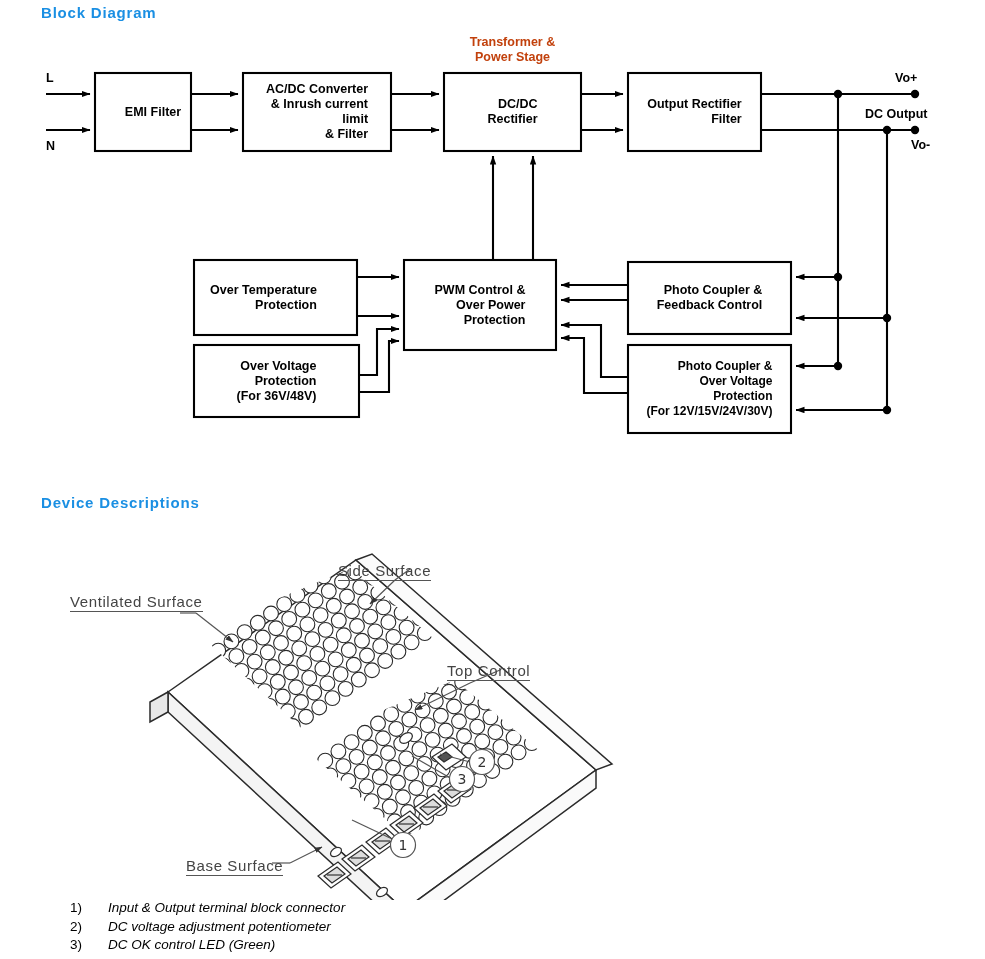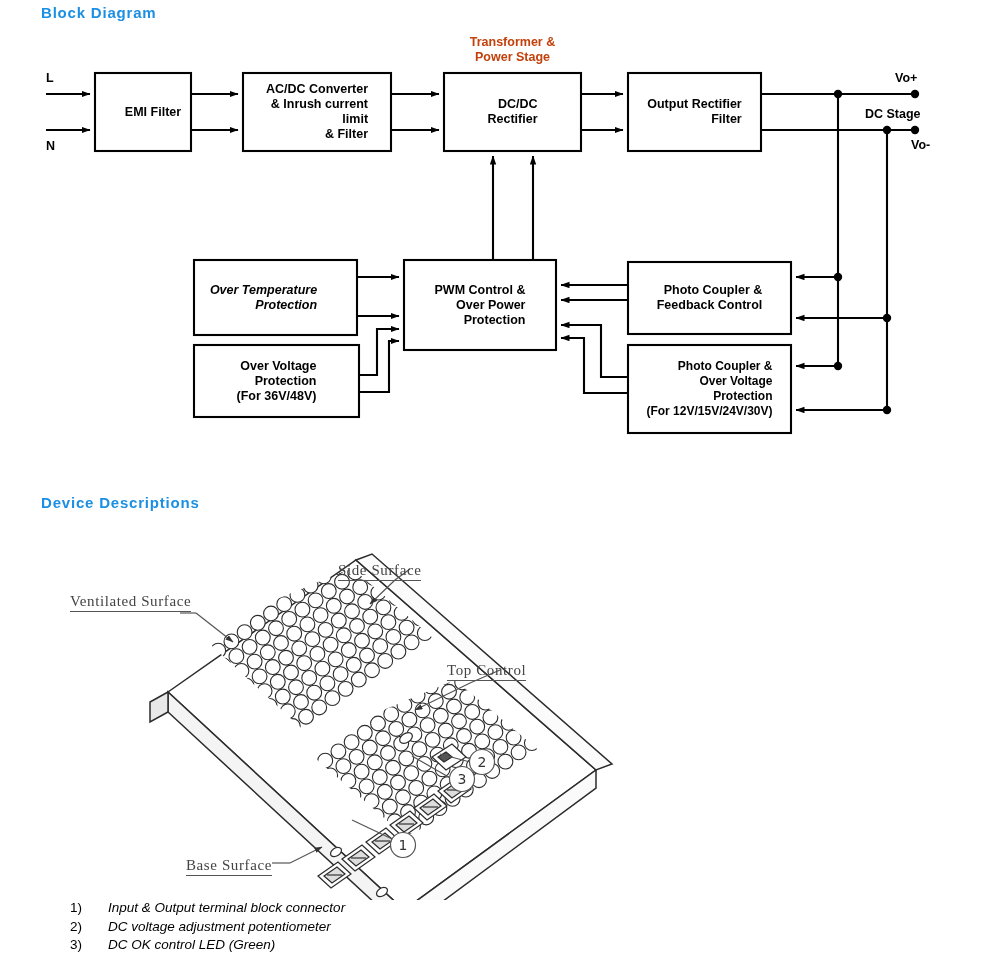--- a/index.html
+++ b/index.html
@@ -79,21 +79,21 @@
 
   
   #device-svg {
     position: absolute;
     left: 0px; top: 520px;
     width: 985px;
     height: 380px;
   }
   .cad-label {
     position: absolute;
-    font-family: Liberation Serif, serif;
+    font-family: Liberation Sans, sans-serif;
     font-size: 15px;
     color: #444444;
     letter-spacing: 0.6px;
     white-space: nowrap;
     border-bottom: 1px solid #555;
     padding-bottom: 1px;
   }
 
   
   #legend {
@@ -201,42 +201,42 @@
 
   <div class="blk-label" style="left:95px; top:73px; width:116px; height:78px;">EMI Filter</div>
   <div class="blk-label" style="left:243px; top:73px; width:148px; height:78px;">AC/DC Converter
 &amp; Inrush current
 limit
 &amp; Filter</div>
   <div class="blk-label" style="left:444px; top:73px; width:137px; height:78px;">DC/DC
 Rectifier</div>
   <div class="blk-label" style="left:628px; top:73px; width:133px; height:78px;">Output Rectifier
 Filter</div>
-  <div class="blk-label" style="left:194px; top:260px; width:139px; height:75px;font-style:italic;">Over Temperature
+  <div class="blk-label" style="left:194px; top:260px; width:139px; height:75px;">Over Temperature
 Protection</div>
   <div class="blk-label" style="left:194px; top:345px; width:165px; height:72px;">Over Voltage
 Protection
 (For 36V/48V)</div>
   <div class="blk-label" style="left:404px; top:260px; width:152px; height:90px;">PWM Control &amp;
 Over Power
 Protection</div>
   <div class="blk-label" style="left:628px; top:262px; width:163px; height:72px;">Photo Coupler &amp;
 Feedback Control</div>
   <div class="blk-label" style="left:628px; top:345px; width:163px; height:88px; font-size:12px;">Photo Coupler &amp;
 Over Voltage
 Protection
 (For 12V/15V/24V/30V)</div>
 
   <div class="stage-caption" style="left:444px; top:35px; width:137px;">Transformer &amp;
 Power Stage</div>
 
   <div class="term-label" style="left:46px; top:71px;">L</div>
   <div class="term-label" style="left:46px; top:139px;">N</div>
   <div class="term-label" style="left:895px; top:71px;">Vo+</div>
-  <div class="term-label" style="left:865px; top:107px;">DC Stage</div>
+  <div class="term-label" style="left:865px; top:107px;">DC Output</div>
   <div class="term-label" style="left:895px; top:138px;margin-left:16px;">Vo-</div>
 
   <svg id="device-svg" viewBox="0 0 985 380">
     <defs>
 
       <g id="vent-hole">
         <circle cx="0" cy="0" r="7.4" fill="#fff" stroke="#2b2b2b" stroke-width="1.1"></circle>
       </g>
       <marker id="leader-arrow" markerWidth="8" markerHeight="8" refX="7.5" refY="2.8" orient="auto" markerUnits="userSpaceOnUse">
         <path d="M0,0 L8,2.8 L0,5.6 z" fill="#333"></path>

